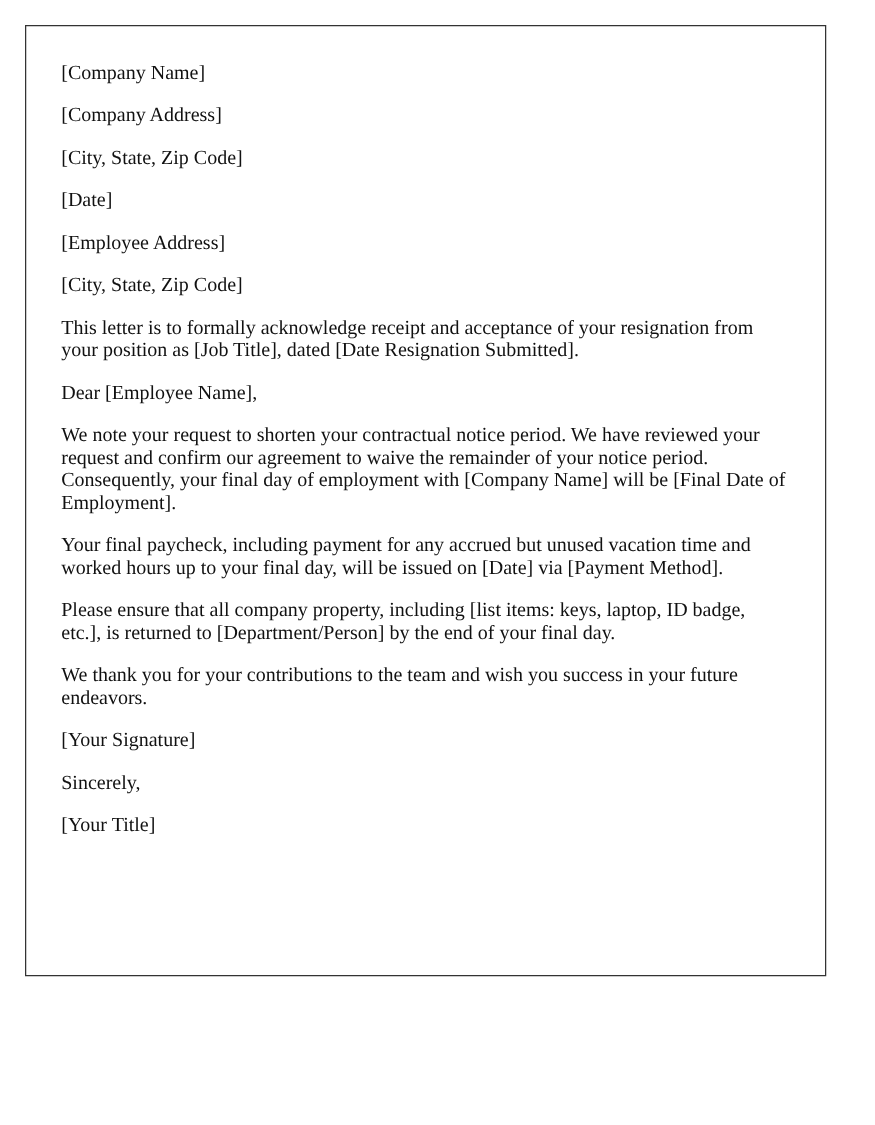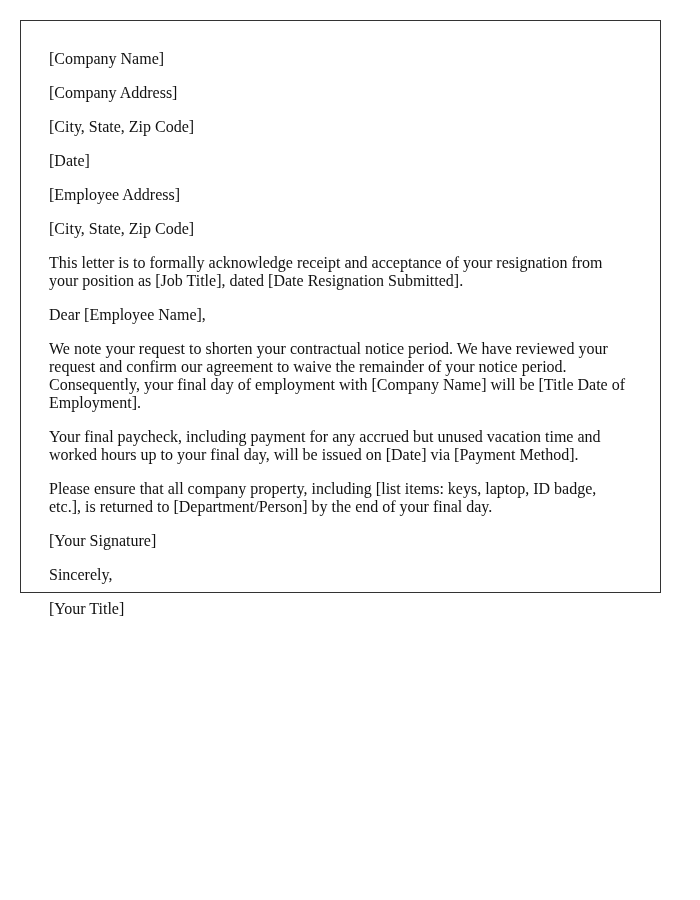--- a/index.html
+++ b/index.html
@@ -1,20 +1,20 @@
 <!DOCTYPE html>
 <html><head>
   <meta charset="utf-8">
   <style>
     html, body { margin: 0; padding: 0; background: #ffffff; }
     body { width: 700px; height: 900px; position: relative; }
     .letter {
       position: absolute;
       left: 20px; top: 20px;
-      width: 641px; height: 573px;
+      width: 641px; height: 761px;
       box-sizing: border-box;
       border: 1px solid #333333;
       padding: 21px 28px 0 28px;
       font-family: "Liberation Serif", serif;
       font-size: 16px;
       line-height: 18px;
       color: #111111;
     }
     .letter p { margin: 0 0 16px 0; }
     .letter p.first { margin-top: 8px; }
@@ -24,19 +24,20 @@
 
 <div class="letter">
   <p class="first">[Company Name]</p>
   <p>[Company Address]</p>
   <p>[City, State, Zip Code]</p>
   <p>[Date]</p>
   <p>[Employee Address]</p>
   <p>[City, State, Zip Code]</p>
   <p>This letter is to formally acknowledge receipt and acceptance of your resignation from your position as [Job Title], dated [Date Resignation Submitted].</p>
   <p>Dear [Employee Name],</p>
-  <p>We note your request to shorten your contractual notice period. We have reviewed your request and confirm our agreement to waive the remainder of your notice period. Consequently, your final day of employment with [Company Name] will be [Title Date of Employment].</p>
+  <p>We note your request to shorten your contractual notice period. We have reviewed your request and confirm our agreement to waive the remainder of your notice period. Consequently, your final day of employment with [Company Name] will be [Final Date of Employment].</p>
   <p>Your final paycheck, including payment for any accrued but unused vacation time and worked hours up to your final day, will be issued on [Date] via [Payment Method].</p>
   <p>Please ensure that all company property, including [list items: keys, laptop, ID badge, etc.], is returned to [Department/Person] by the end of your final day.</p>
+  <p>We thank you for your contributions to the team and wish you success in your future endeavors.</p>
   <p>[Your Signature]</p>
   <p>Sincerely,</p>
   <p>[Your Title]</p>
 </div>
 
 </body></html>

